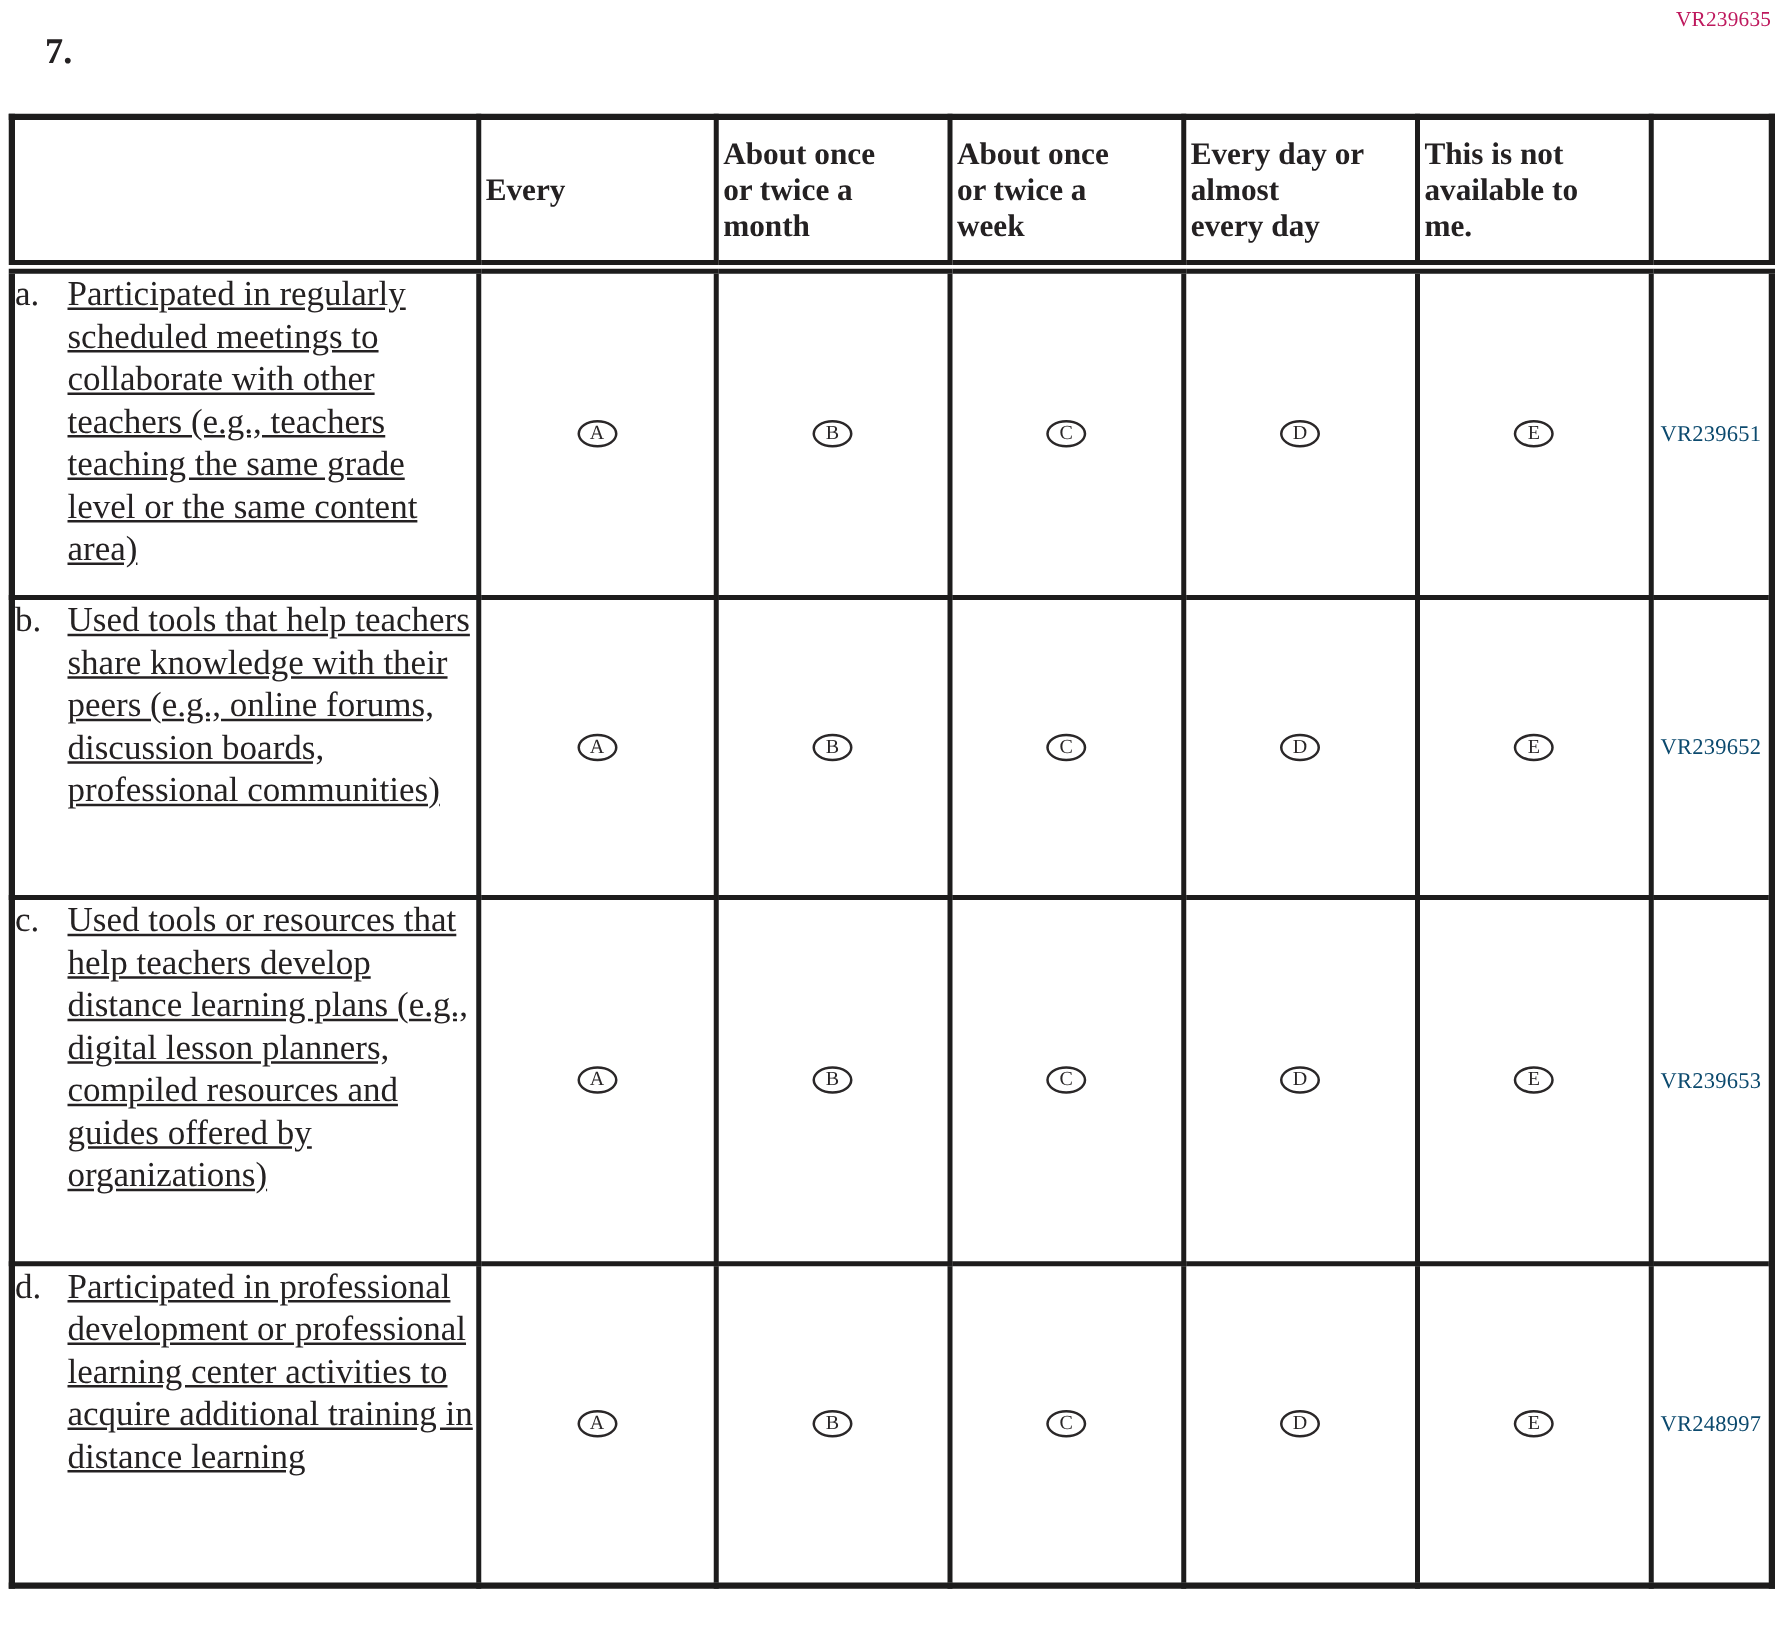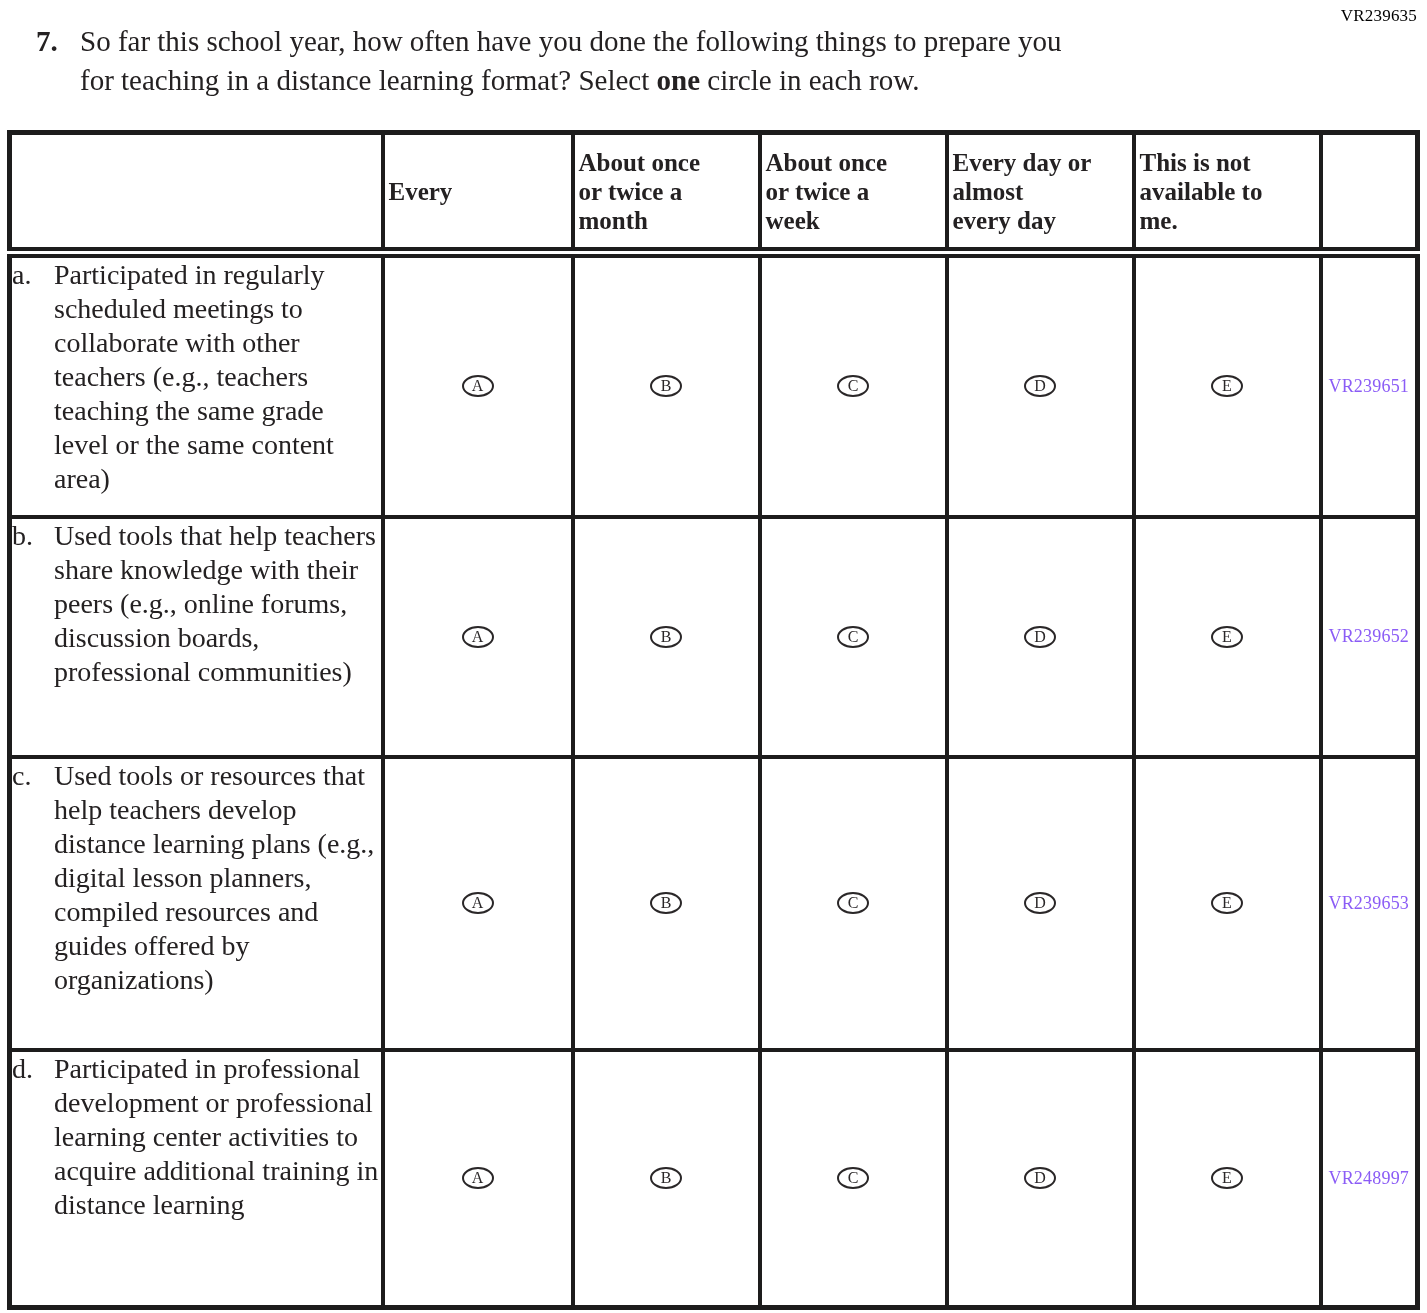--- a/index.html
+++ b/index.html
@@ -13,21 +13,21 @@
     position: relative;
     overflow: hidden;
   }
 
   
   .page-code {
     position: absolute;
     top: 6px;
     right: 10px;
     font-size: 17px;
-    color: #000000;
+    color: #be185d;
     letter-spacing: 0.2px;
   }
 
   
   .question {
     display: flex;
     margin: 22px 0 0 36px;
     font-size: 29px;
     line-height: 39px;
   }
@@ -72,21 +72,21 @@
   }
 
   td.stem {
     vertical-align: top;
     font-size: 28px;
     line-height: 34px;
     padding: 8px 6px 8px 14px;
   }
   .stem-flex { display: flex; }
   .stem-label { min-width: 42px; }
-  .stem-text  { flex: 1; }
+  .stem-text  { flex: 1; text-decoration: underline; }
 
   td.opt {
     text-align: center;
     vertical-align: middle;
   }
   .bubble {
     display: inline-flex;
     align-items: center;
     justify-content: center;
     width: 28px;
@@ -96,41 +96,37 @@
     font-size: 16px;
     line-height: 1;
     color: #2a2728;
     cursor: pointer;
   }
 
   td.code {
     text-align: center;
     vertical-align: middle;
     font-size: 18px;
-    color: #8b5cf6;
+    color: #0c4a6e;
     letter-spacing: 0.2px;
     padding: 0 2px;
   }
 
   tr.row-a { height: 264px; }
   tr.row-b { height: 240px; }
   tr.row-c { height: 293px; }
   tr.row-d { height: 258px; }
 </style>
 </head>
 <body>
 
 <div class="page-code">VR239635</div>
 
 <div class="question">
   <span class="q-number">7.</span>
-  <div class="q-lines">
-    <div>So far this school year, how often have you done the following things to prepare you</div>
-    <div><span>for teaching in a distance learning format? Select </span><span class="bold">one</span><span> circle in each row.</span></div>
-  </div>
 </div>
 
 <table class="survey">
   <colgroup>
     <col class="c-stem">
       <col class="c-opt1">
       <col class="c-opt">
       <col class="c-opt">
       <col class="c-opt">
       <col class="c-opt">

